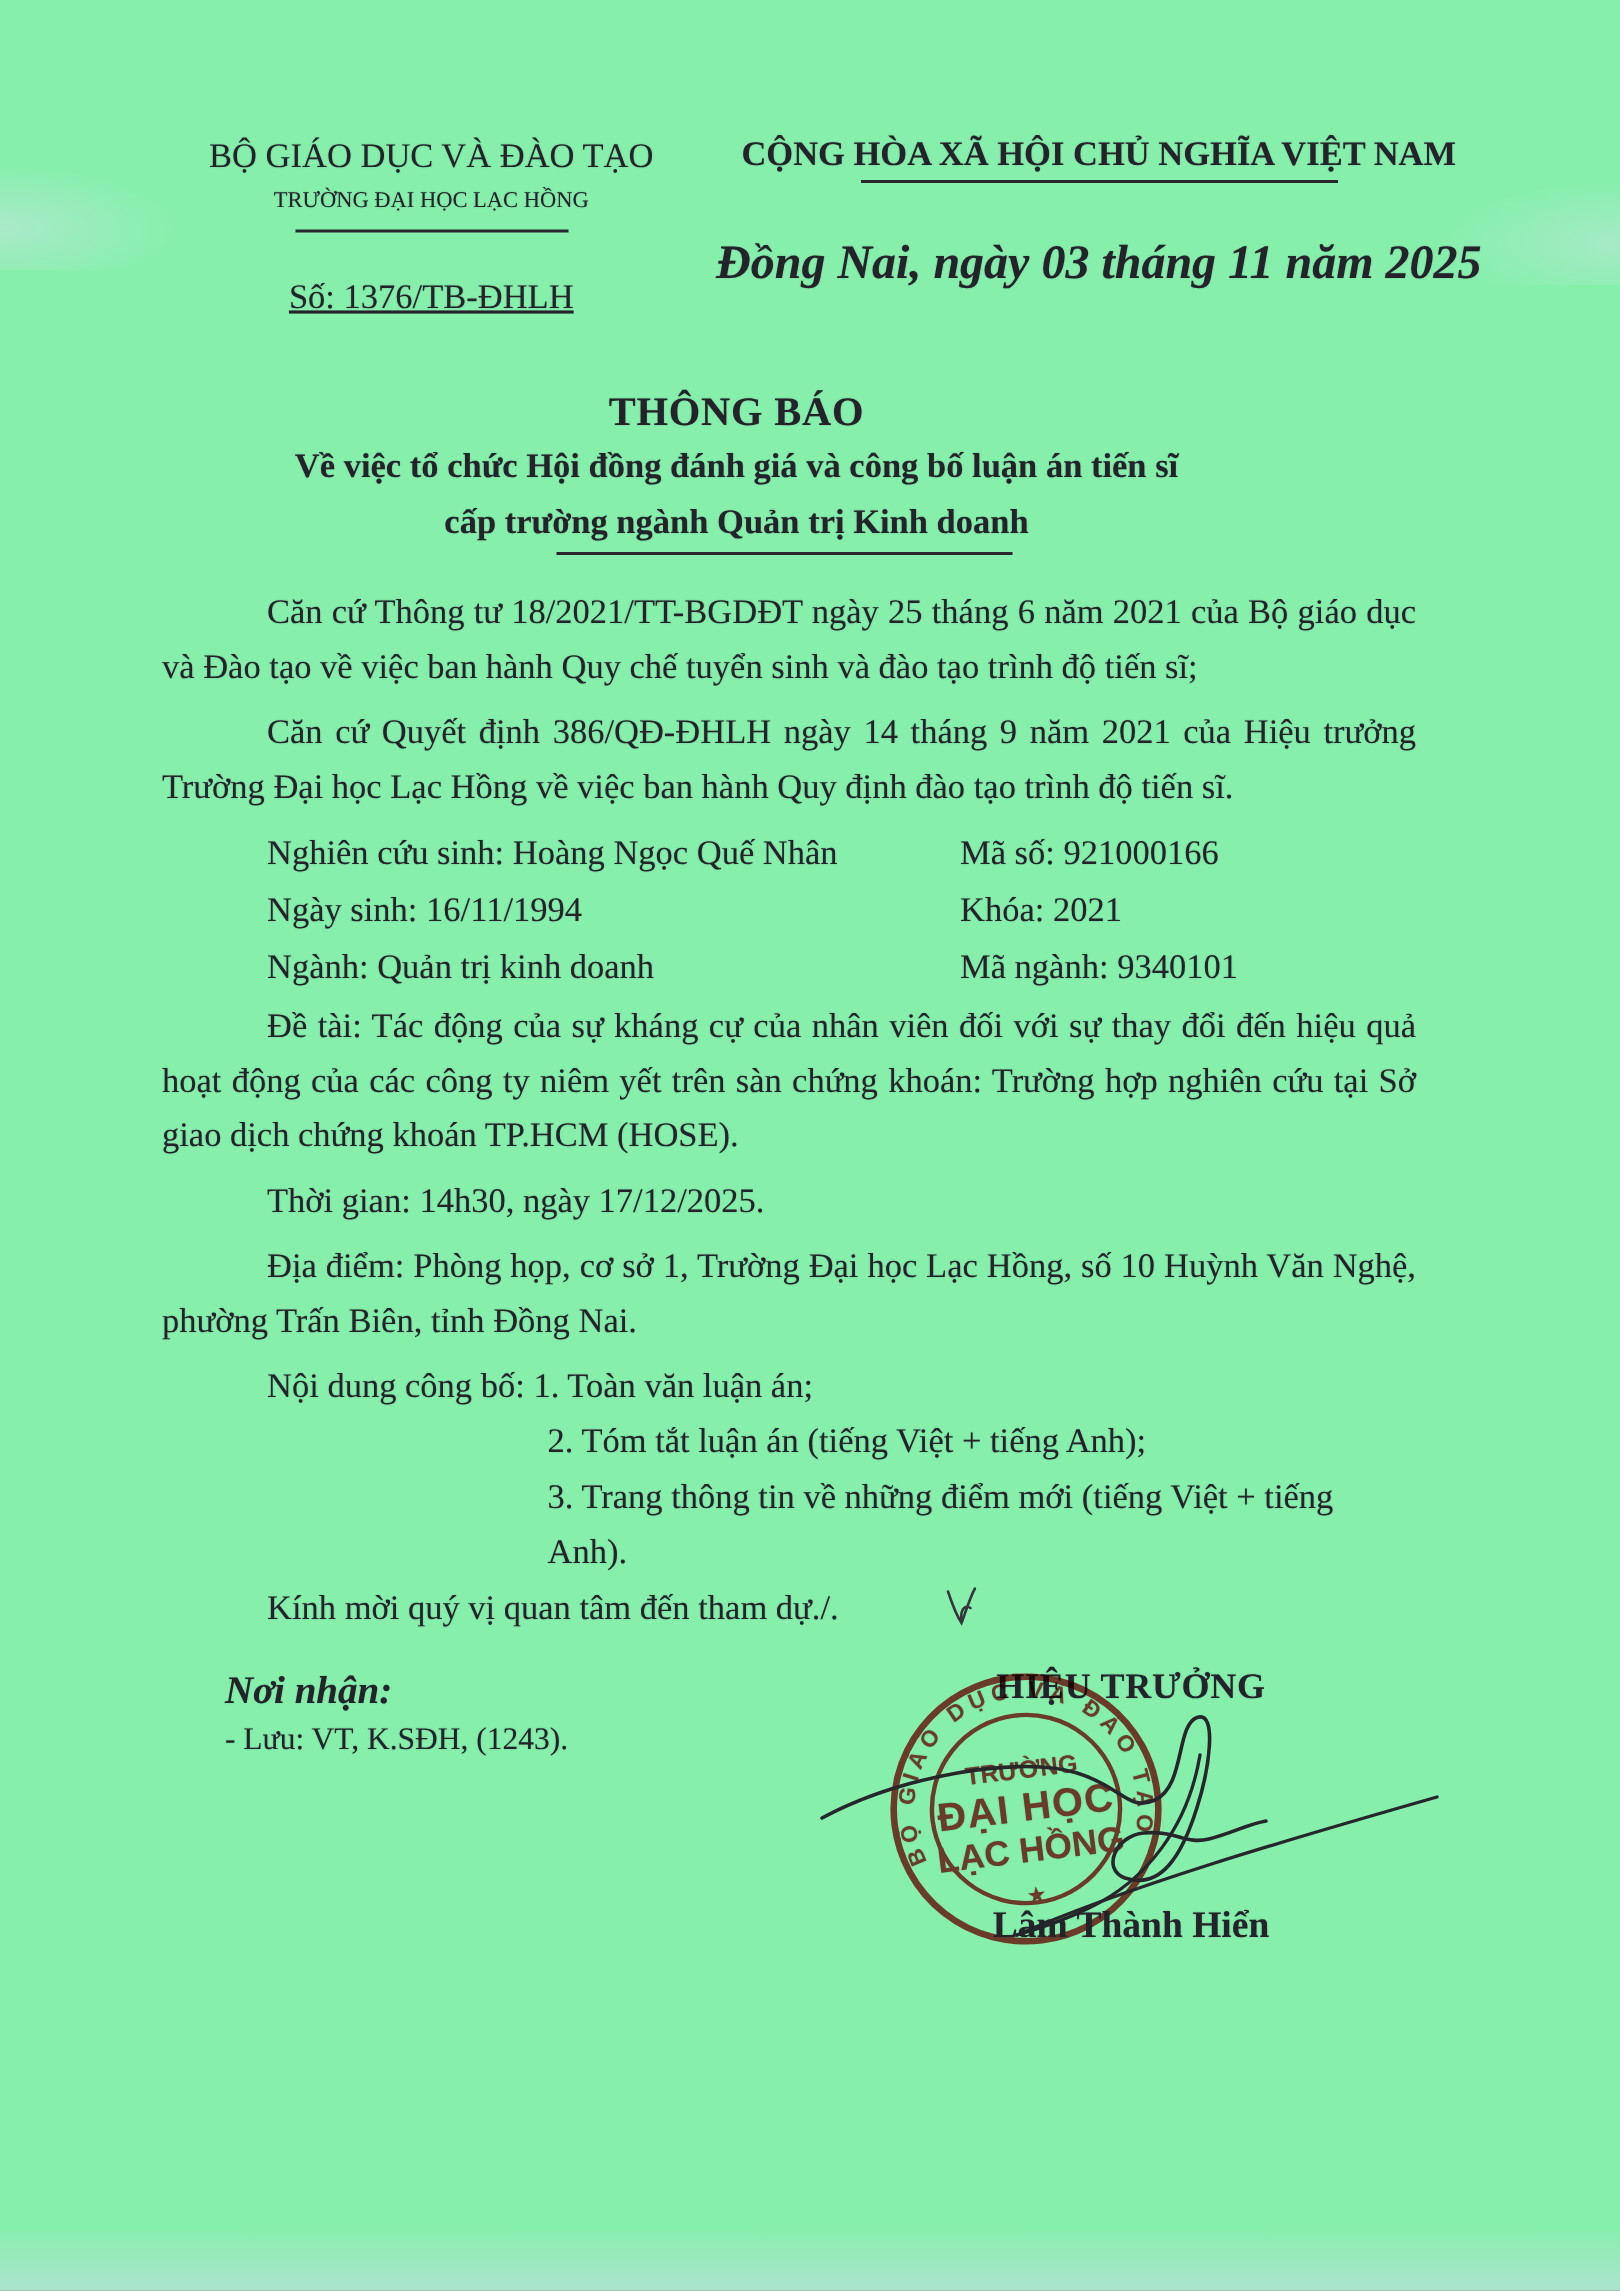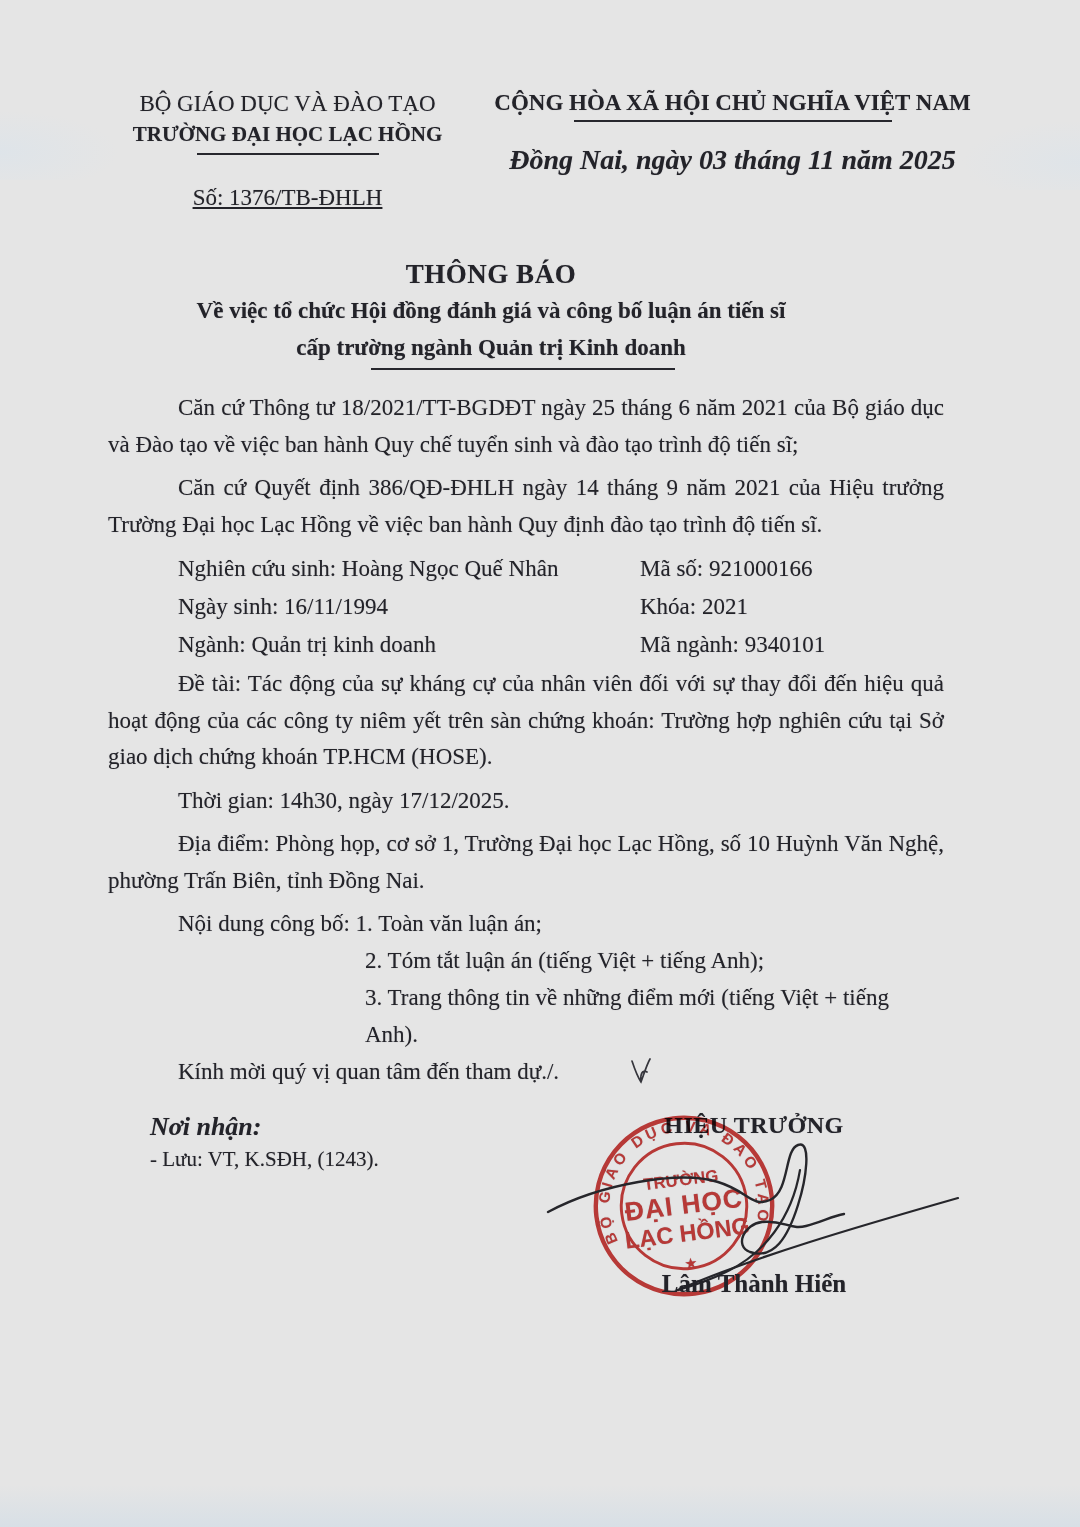--- a/index.html
+++ b/index.html
@@ -1,45 +1,45 @@
 <!DOCTYPE html>
 <html><head>
 <meta charset="utf-8">
 <style>
   html,body{margin:0;padding:0;background:#9a9a9a;}
   .page{
     position:relative;
     width:1080px;height:1527px;
     margin:0 auto;
-    background:#e5e5e5;
+    background:#86efac;
     overflow:hidden;
     font-family:"Liberation Serif","DejaVu Serif",serif;
     color:#232329;
     text-shadow:0 0 1px rgba(40,40,55,.30);
   }
   
   .scan-bottom{position:absolute;left:0;bottom:0;width:100%;height:42px;
     background:linear-gradient(to top, rgba(205,219,231,.55), rgba(255,255,255,0));}
   .scan-left{position:absolute;left:0;top:110px;width:120px;height:70px;
     background:radial-gradient(ellipse at 0% 60%, rgba(214,227,238,.45), rgba(255,255,255,0) 70%);}
   .scan-right{position:absolute;right:0;top:120px;width:120px;height:70px;
     background:radial-gradient(ellipse at 100% 60%, rgba(214,227,238,.40), rgba(255,255,255,0) 70%);}
 
   
   .hdr-left{position:absolute;left:100px;top:88px;width:375px;text-align:center;line-height:31px;}
   .hdr-left .l1{font-size:23px;}
-  .hdr-left .l2{font-size:21px;font-weight:bold;}
+  .hdr-left .l2{font-size:15px;font-weight:normal;}
   .rule-left{width:182px;border-bottom:2px solid #27272d;margin:3px auto 0;}
   .doc-number{font-size:23px;margin-top:27px;text-decoration:underline;}
 
   .hdr-right{position:absolute;left:475px;top:88px;width:515px;text-align:center;}
   .hdr-right .l1{font-size:23px;font-weight:bold;line-height:30px;}
   .hdr-right .l2{font-size:26px;font-weight:bold;line-height:36px;}
   .rule-right{width:318px;border-bottom:2px solid #27272d;margin:2px auto 0;}
-  .place-date{font-size:28px;font-weight:bold;font-style:italic;margin-top:22px;}
+  .place-date{font-size:32px;font-weight:bold;font-style:italic;margin-top:34px;}
 
   
   .title-block{position:absolute;left:0;top:256px;width:968px;text-align:center;padding-left:14px;box-sizing:border-box;}
   .title-main{font-size:27px;font-weight:bold;letter-spacing:.5px;line-height:36px;}
   .title-sub{font-size:23px;font-weight:bold;line-height:37px;}
   .rule-title{width:304px;border-bottom:2px solid #27272d;margin:2px auto 0;transform:translateX(32px);}
 
   
   .body-block{position:absolute;left:108px;top:390px;width:836px;font-size:23px;line-height:36.5px;}
   .para{margin:0 0 7px 0;text-align:justify;text-indent:70px;}

